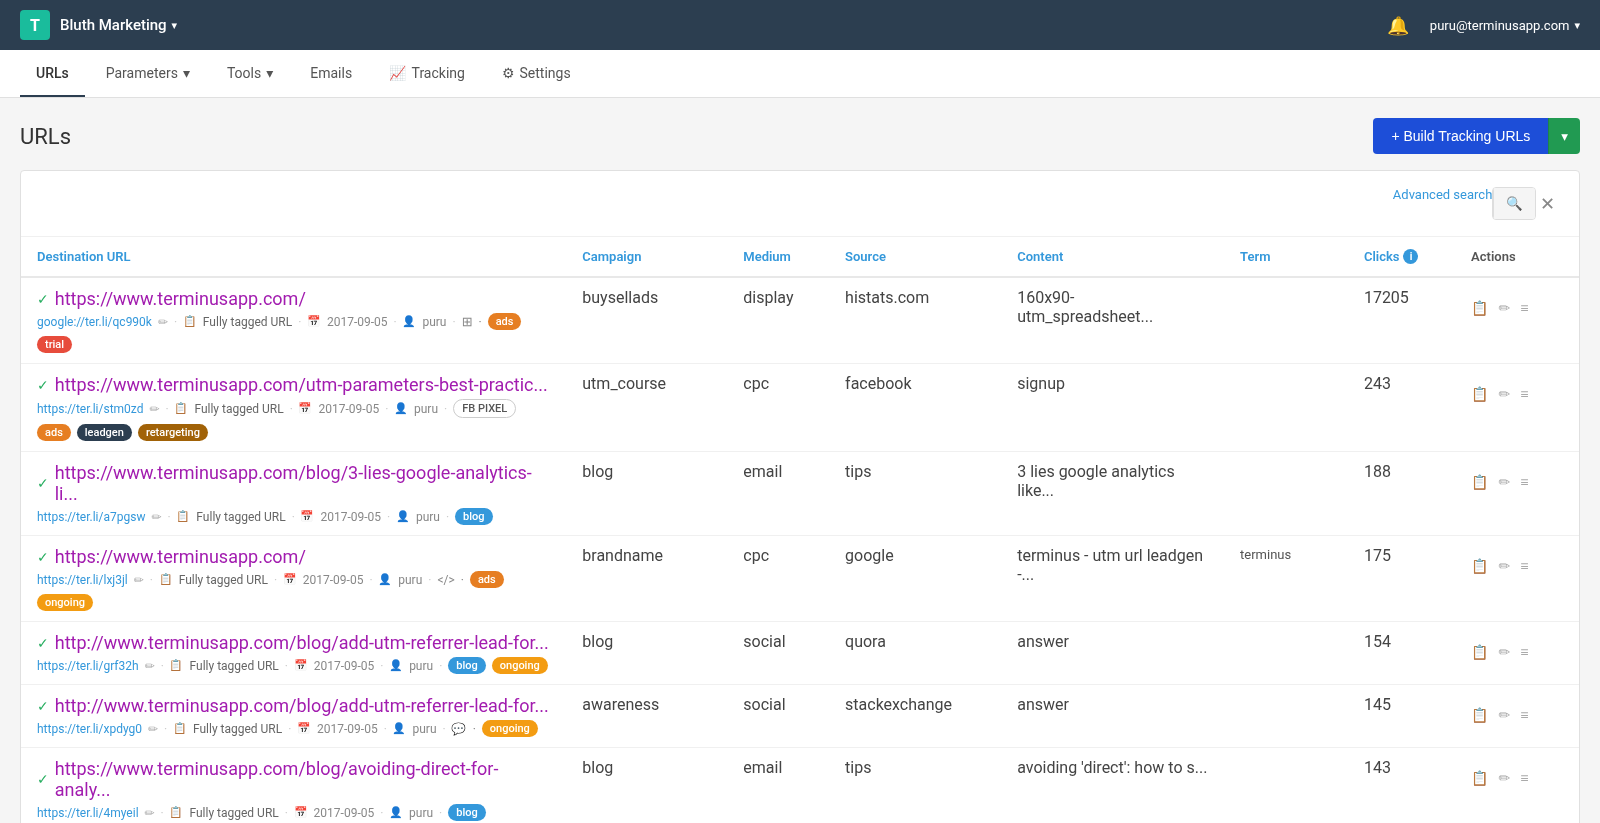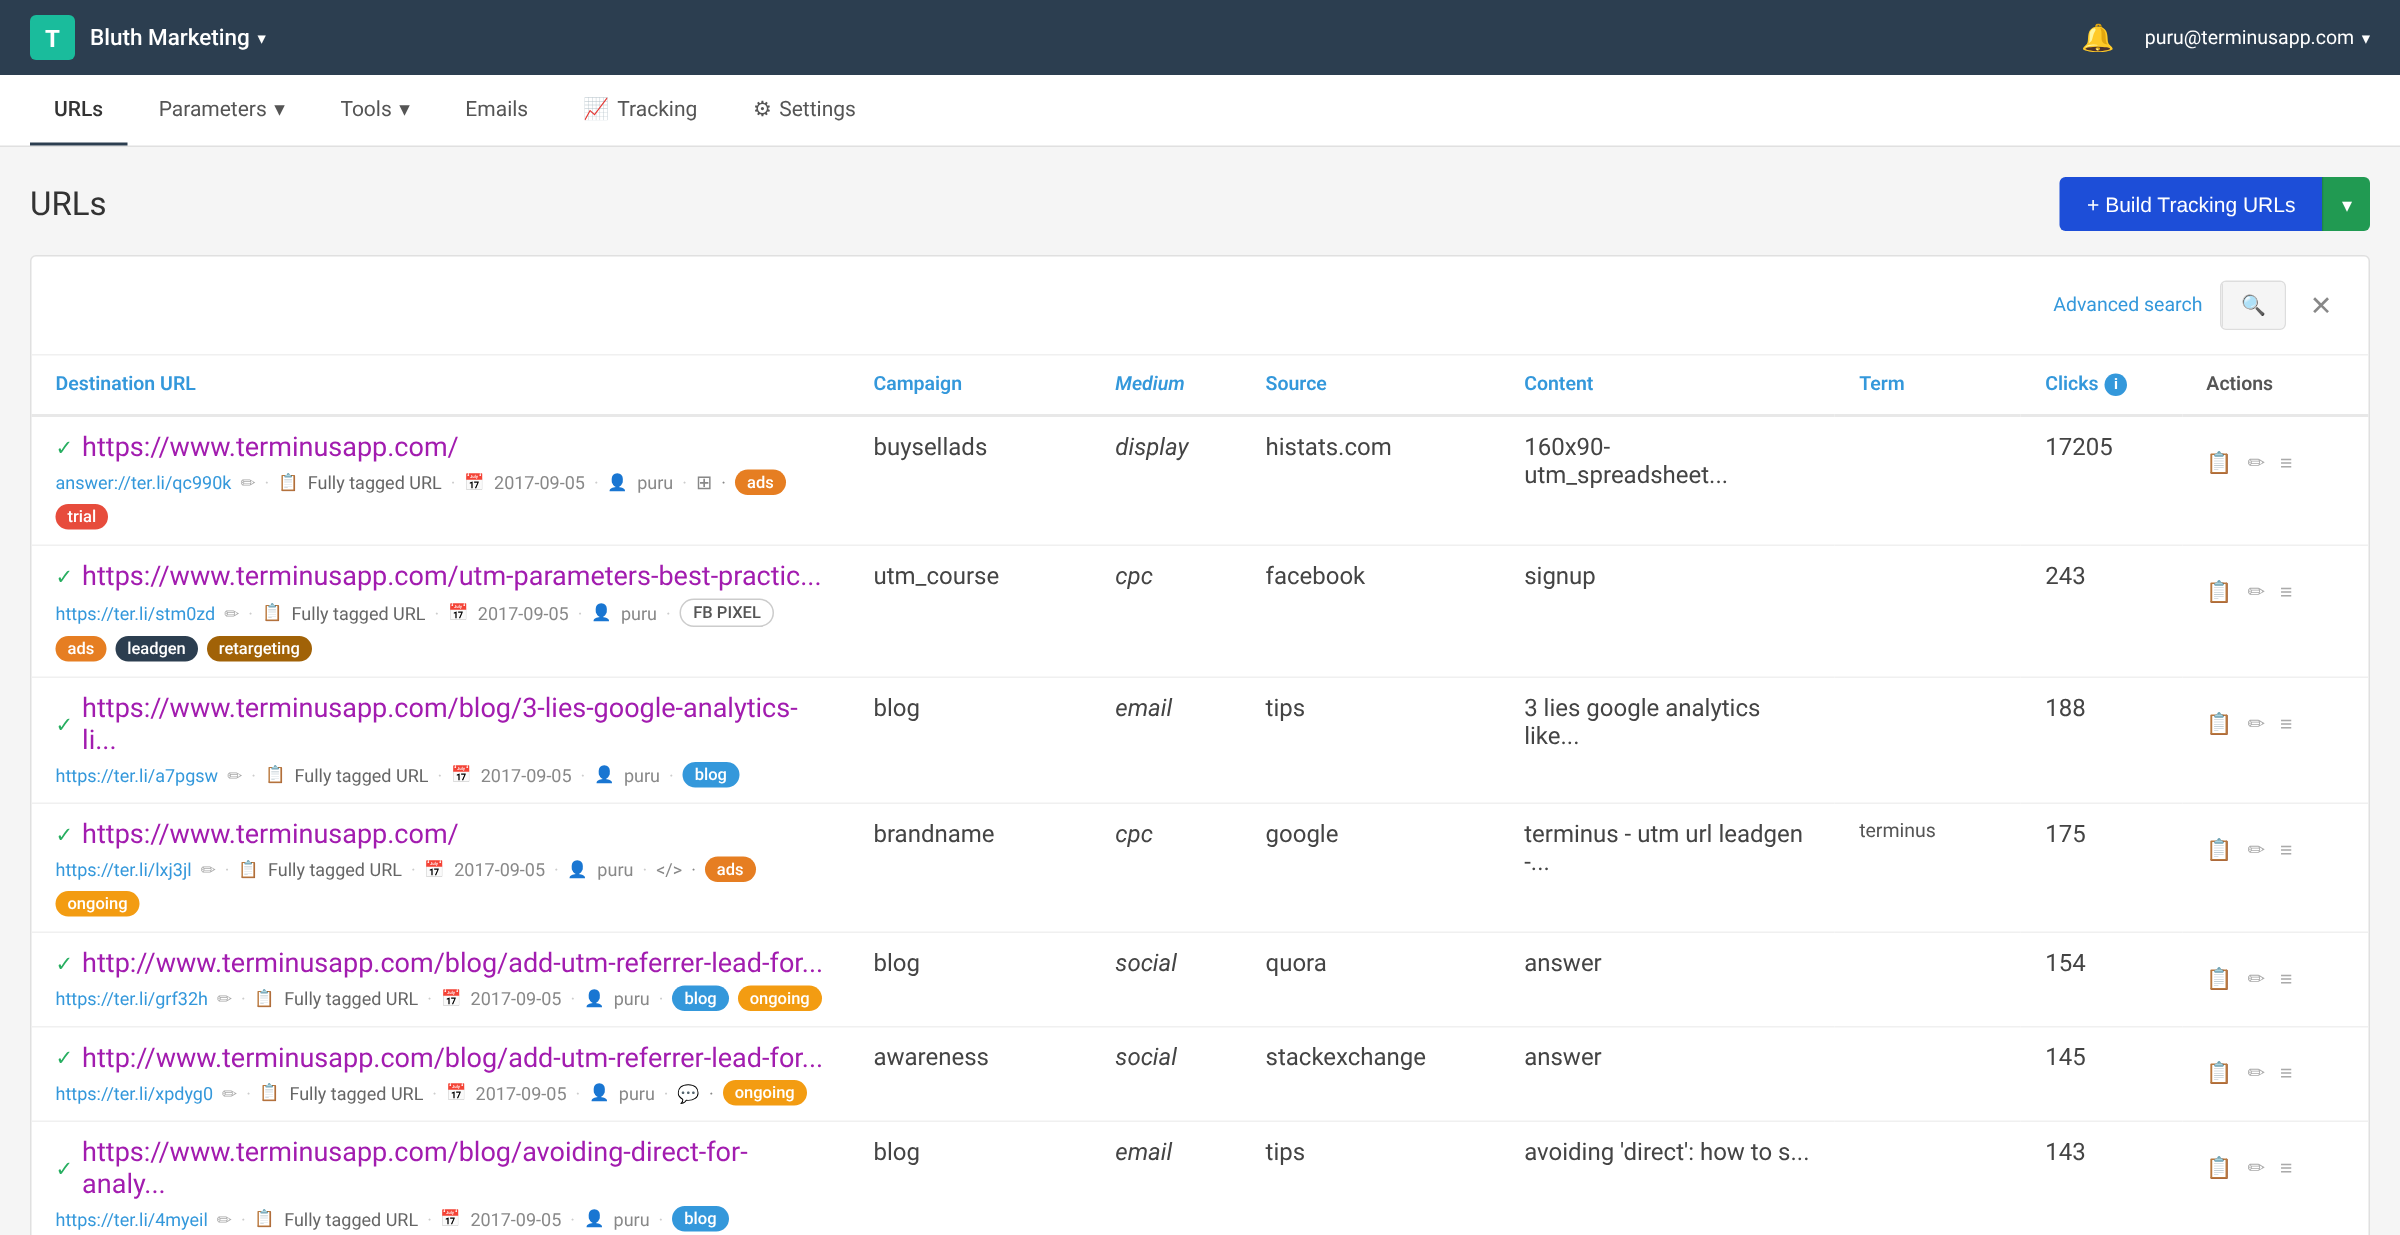--- a/index.html
+++ b/index.html
@@ -85,24 +85,22 @@
     .main-content { padding: 0 20px 20px 20px; }
     .table-container {
       background: white;
       border-radius: 4px;
       border: 1px solid #e0e0e0;
     }
 
     
     .search-bar {
       display: flex;
-      align-items: center;
       justify-content: flex-end;
       padding: 16px 20px;
-      gap: 12px;
       border-bottom: 1px solid #f0f0f0;
     }
     .advanced-search-link { color: #3498db; font-size: 13px; cursor: pointer; text-decoration: none; }
     .search-input-wrap { display: flex; align-items: center; border: 1px solid #ddd; border-radius: 4px; overflow: hidden; }
     .search-input { border: none; outline: none; padding: 8px 12px; font-size: 13px; width: 180px; }
     .search-btn { background: #f5f5f5; border: none; border-left: 1px solid #ddd; padding: 8px 12px; cursor: pointer; color: #555; }
     .search-close-btn { background: none; border: none; cursor: pointer; color: #888; font-size: 18px; padding: 4px; }
 
     
     table { width: 100%; border-collapse: collapse; }
@@ -145,21 +143,21 @@
     .tag-yellow { background: #f39c12; }
     .tag-outline { background: white; color: #555; border: 1px solid #ccc; }
 
     
     .actions-cell { display: flex; align-items: center; gap: 10px; white-space: nowrap; padding-top: 12px; }
     .action-btn { background: none; border: none; cursor: pointer; color: #aaa; font-size: 14px; padding: 0; }
 
     
     .col-url { width: 35%; }
     .col-campaign { width: 130px; }
-    .col-medium { width: 80px; font-style: italic; }
+    .col-medium { width: 80px; }
     .col-source { width: 110px; }
     .col-content { width: 180px; }
     .col-term { width: 100px; }
     .col-clicks { width: 80px; }
     .col-actions { width: 100px; }
 
     .clicks-header { display: flex; align-items: center; gap: 4px; }
     .info-icon {
       display: inline-flex; align-items: center; justify-content: center;
       width: 15px; height: 15px;
@@ -265,21 +263,21 @@
         </tr>
       </thead>
       <tbody id="table-body">
       <tr>
     <td class="col-url">
       <div class="url-main">
         <span class="url-check">✓</span>
         <span class="url-main-text">https://www.terminusapp.com/</span>
       </div>
       <div class="url-meta">
-        <span class="url-short">answer://ter.li/qc990k</span>
+        <span class="url-short">google://ter.li/qc990k</span>
         <span style="font-size:12px;color:#aaa;">✏</span>
         <span class="url-meta-sep">·</span>
         <span style="font-size:11px;">📋</span>
         <span style="color:#666;">Fully tagged URL</span>
         <span class="url-meta-sep">·</span>
         <span style="font-size:11px;">📅</span>
         <span style="color:#888;">2017-09-05</span>
         <span class="url-meta-sep">·</span>
         <span style="font-size:11px;">👤</span>
         <span style="color:#888;">puru</span>

